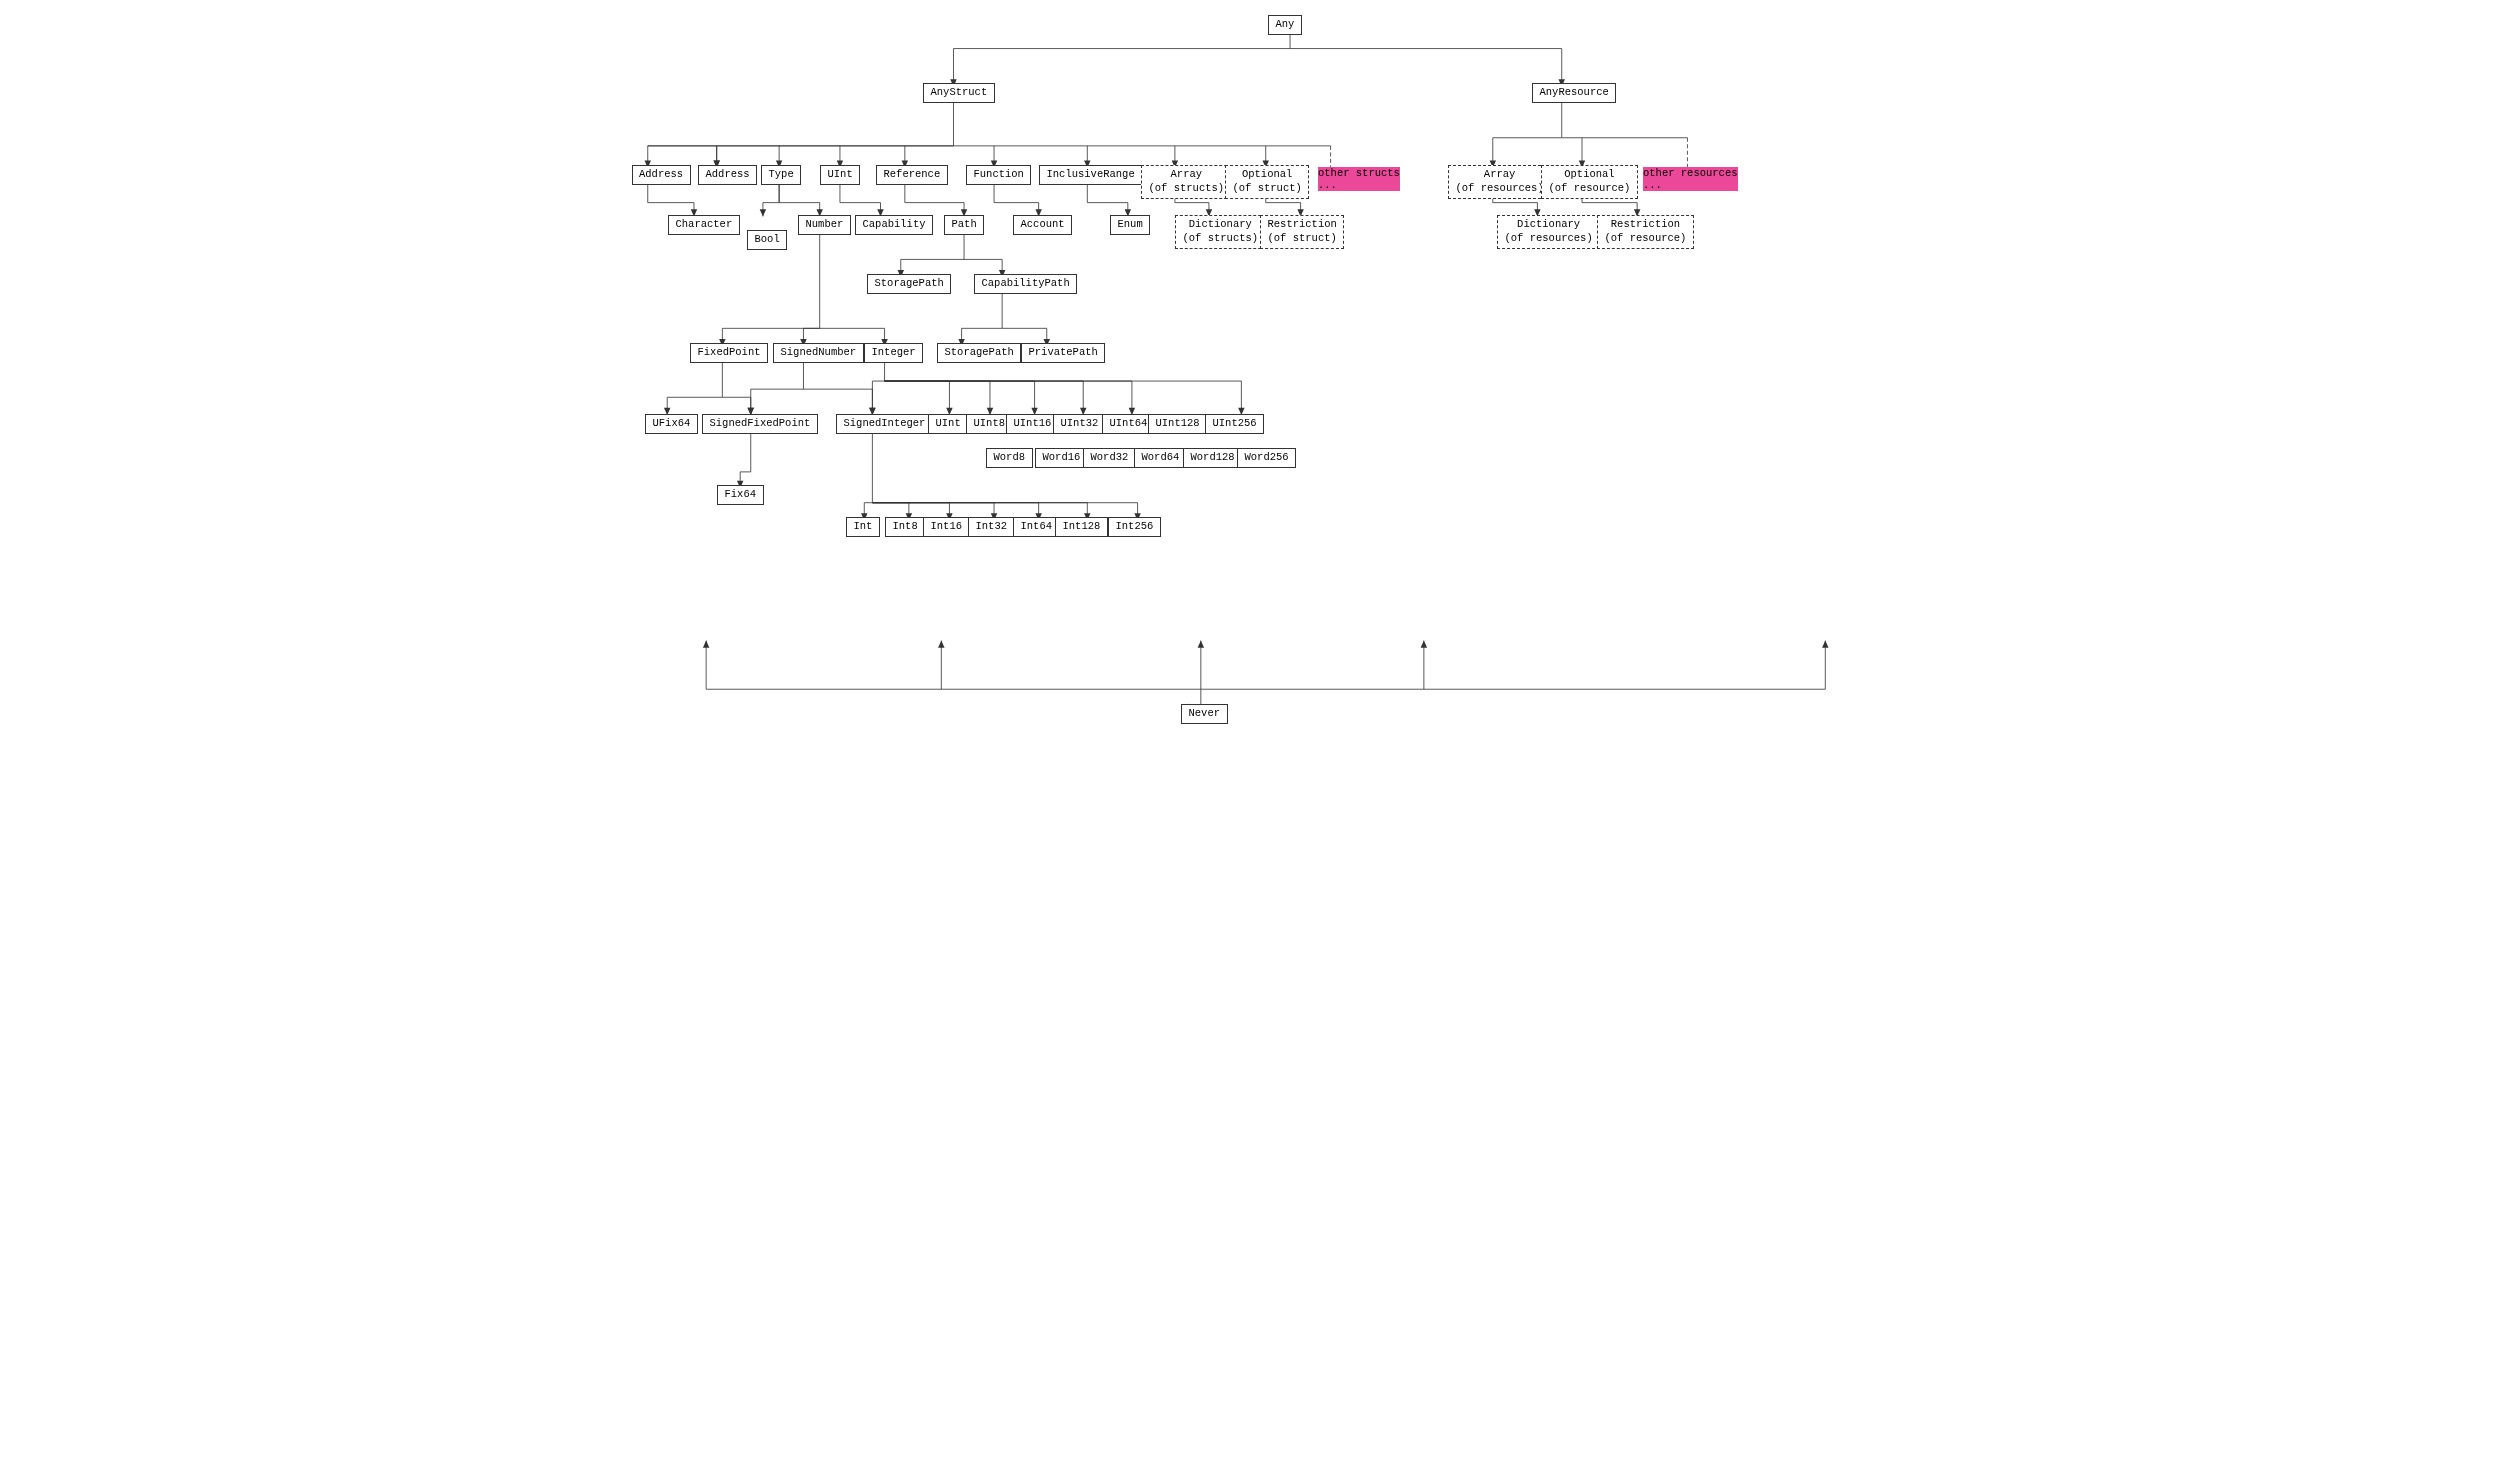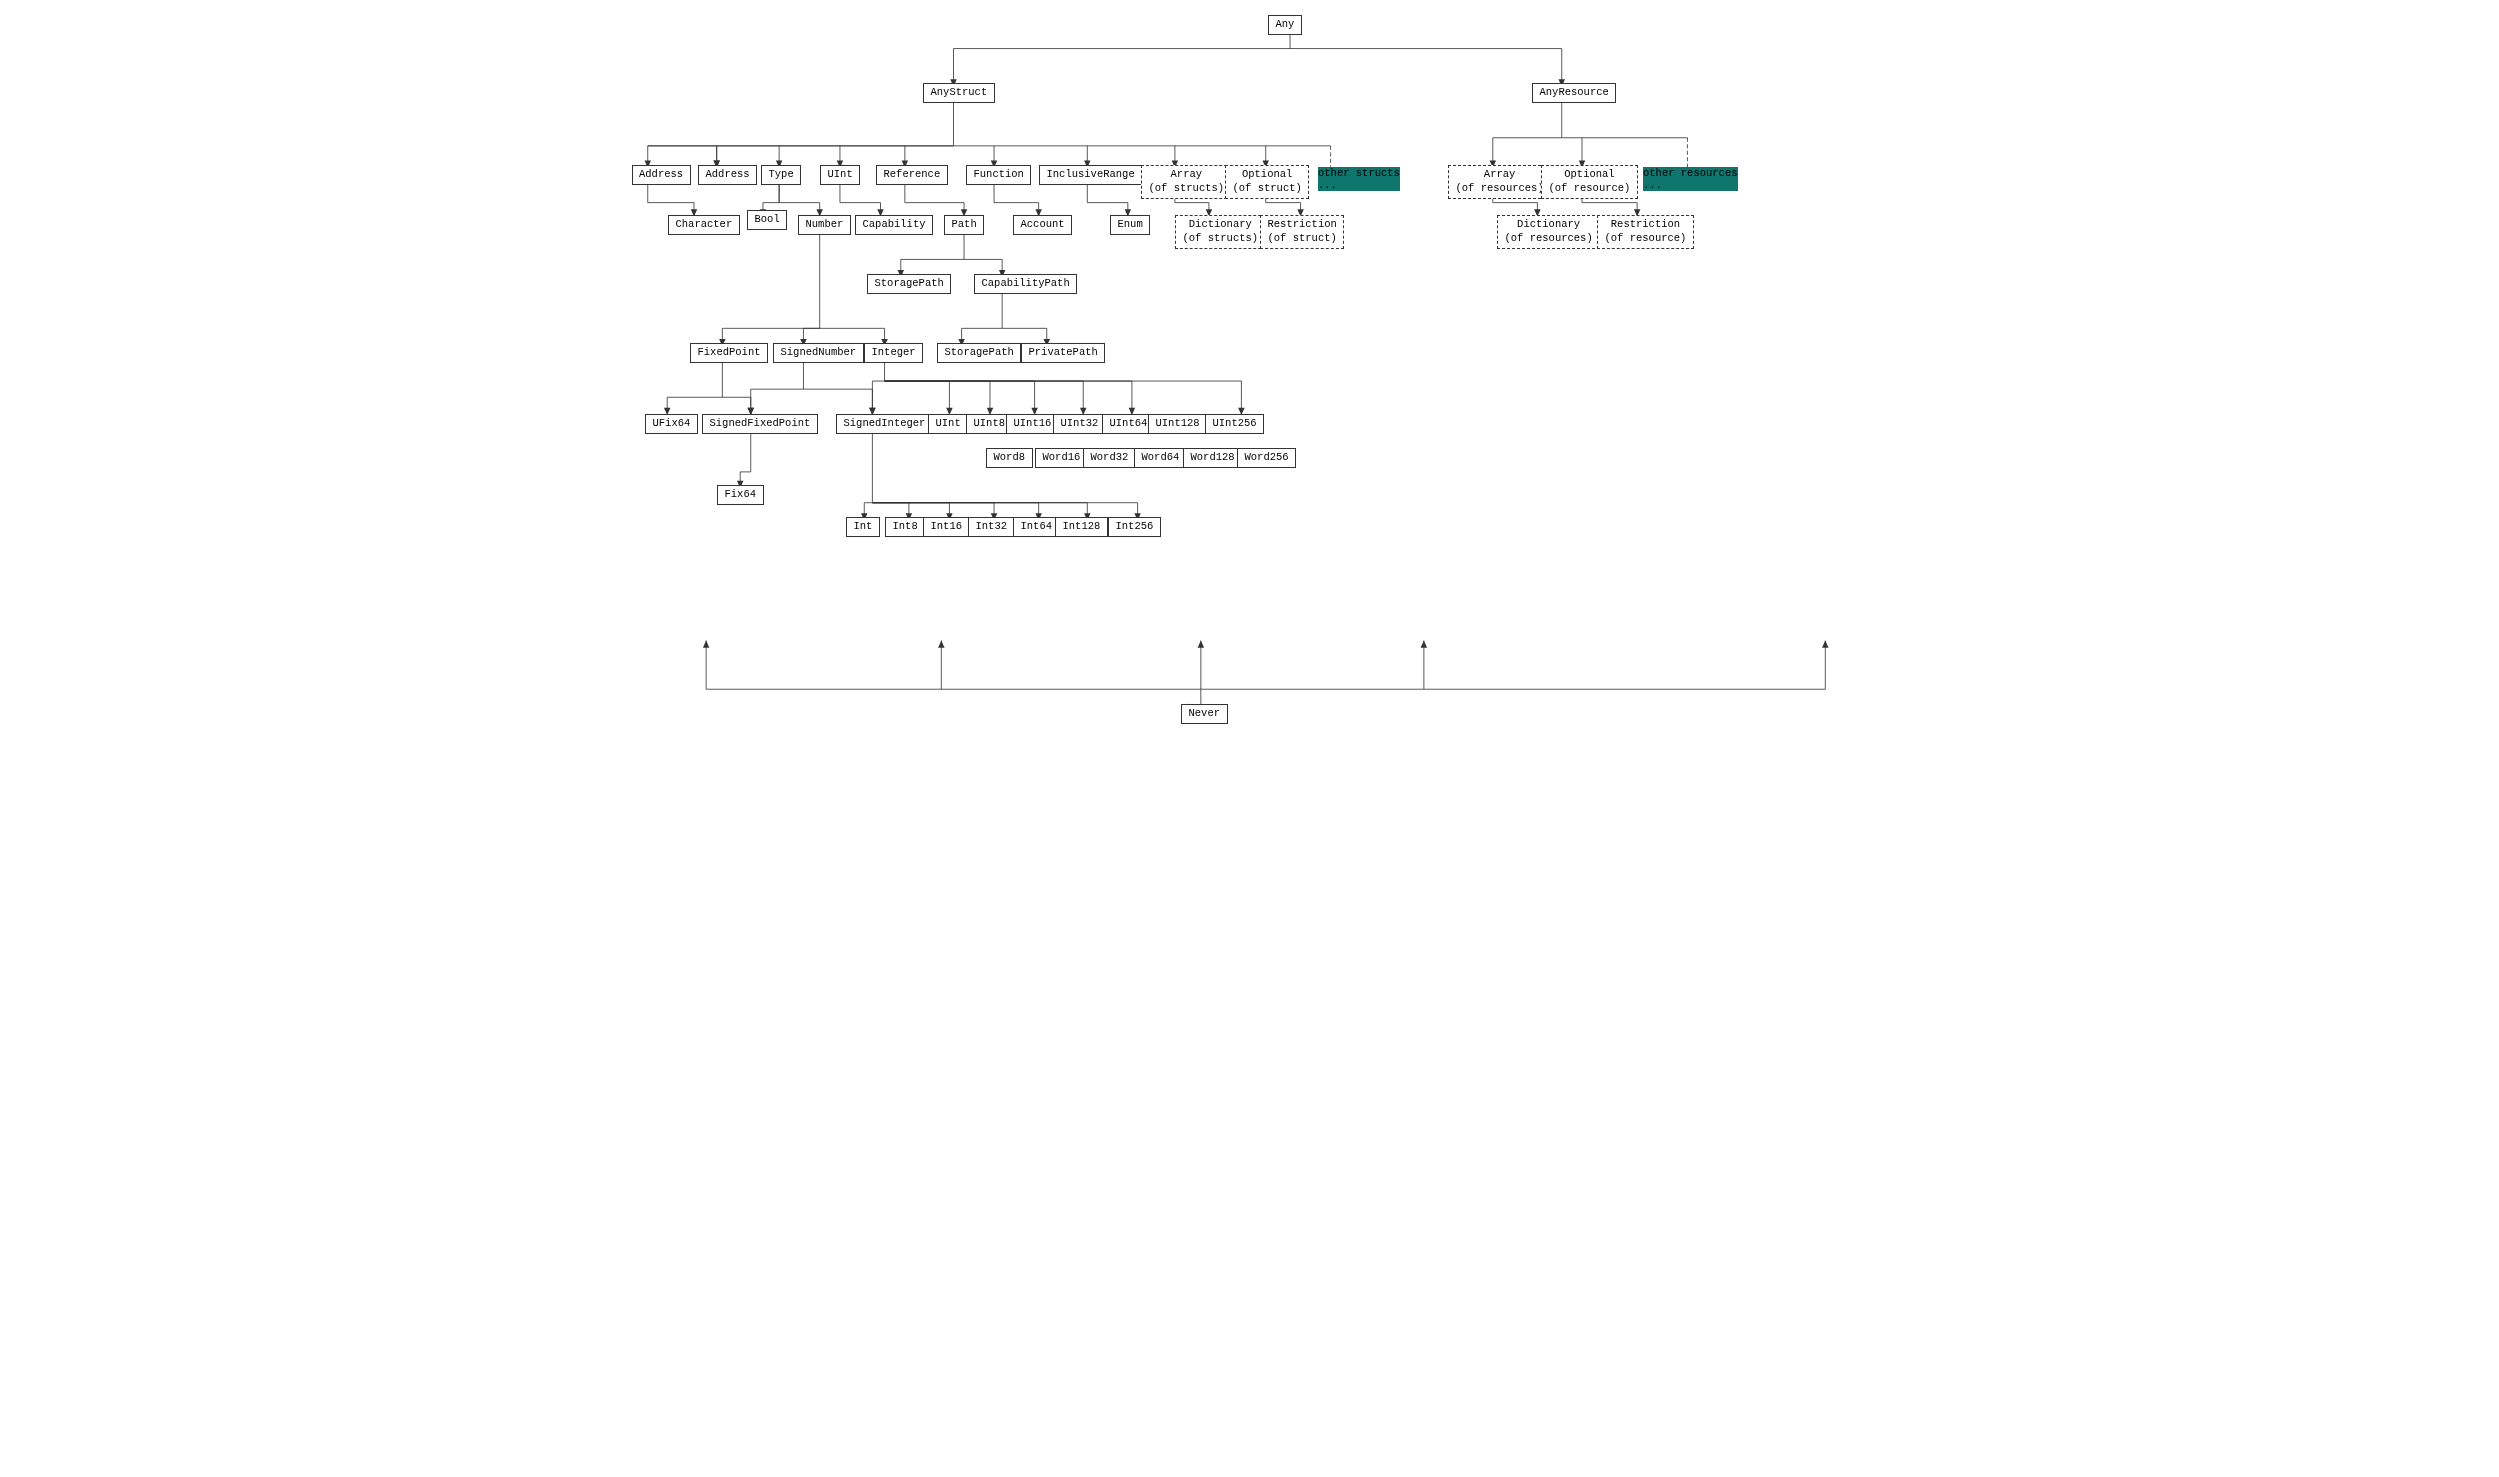--- a/index.html
+++ b/index.html
@@ -30,21 +30,21 @@
     svg.arrows {
       position: absolute;
       top: 0; left: 0;
       width: 100%;
       height: 100%;
       pointer-events: none;
       overflow: visible;
     }
     .label-only {
       position: absolute;
-      background: #0f766e;
+      background: #ec4899;
       font-family: 'Courier New', Courier, monospace;
       font-size: 10.5px;
       white-space: nowrap;
     }
   </style>
 </head>
 <body>
 
 <div class="diagram-container">
   <svg class="arrows" viewBox="0 0 1540 910" width="1249" height="738">
@@ -285,21 +285,21 @@
   <div class="node" style="left:414px;top:157px">InclusiveRange</div>
   <div class="node dashed" style="left:516px;top:157px">Array<br>(of structs)</div>
   <div class="node dashed" style="left:600px;top:157px">Optional<br>(of struct)</div>
   <div class="label-only" style="left:693px;top:159px">other structs<br>...</div>
 
   <div class="node dashed" style="left:823px;top:157px">Array<br>(of resources)</div>
   <div class="node dashed" style="left:916px;top:157px">Optional<br>(of resource)</div>
   <div class="label-only" style="left:1018px;top:159px">other resources<br>...</div>
 
   <div class="node" style="left:43px;top:207px">Character</div>
-  <div class="node" style="left:122px;top:202px">Bool</div>
+  <div class="node" style="left:122px;top:222px">Bool</div>
   <div class="node" style="left:173px;top:207px">Number</div>
   <div class="node" style="left:230px;top:207px">Capability</div>
   <div class="node" style="left:319px;top:207px">Path</div>
   <div class="node" style="left:388px;top:207px">Account</div>
   <div class="node" style="left:485px;top:207px">Enum</div>
   <div class="node dashed" style="left:550px;top:207px">Dictionary<br>(of structs)</div>
   <div class="node dashed" style="left:635px;top:207px">Restriction<br>(of struct)</div>
   <div class="node dashed" style="left:872px;top:207px">Dictionary<br>(of resources)</div>
   <div class="node dashed" style="left:972px;top:207px">Restriction<br>(of resource)</div>
 

